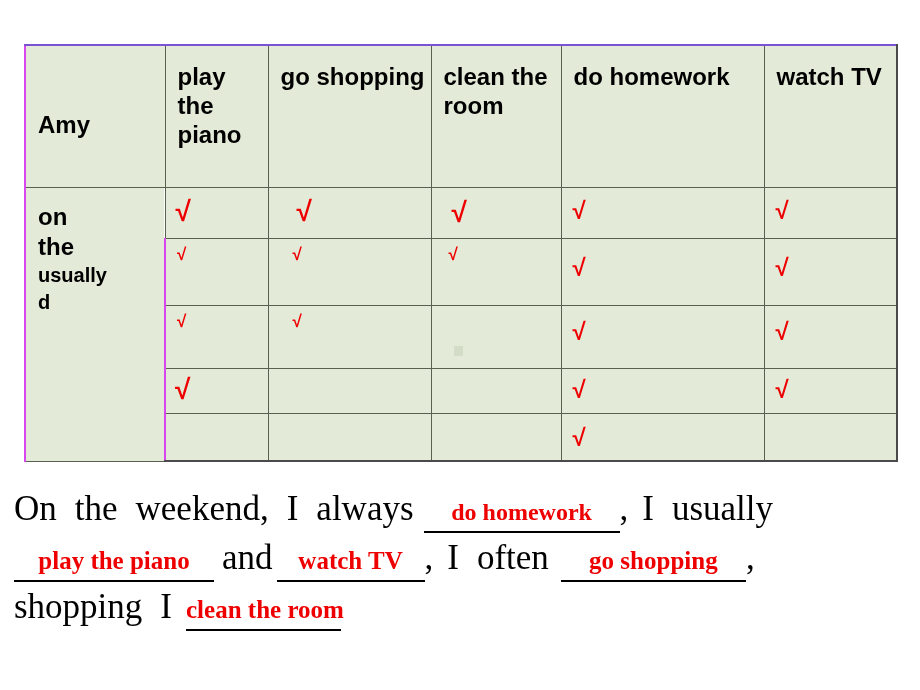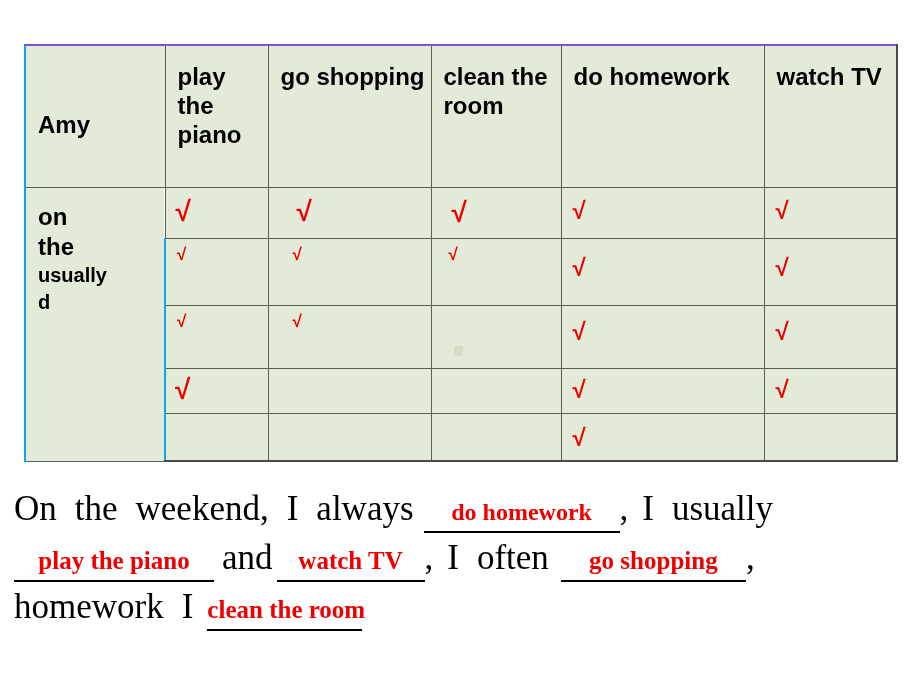--- a/index.html
+++ b/index.html
@@ -28,21 +28,21 @@
     background: #e4ead8;
     border: 1px solid #58604f;
     vertical-align: top;
     padding: 0;
   }
   
   #activity-table tr:first-child td {
     border-top: 2px solid #7b52d4;
   }
   #activity-table tr td:first-child {
-    border-left: 2px solid #0ea5e9;
+    border-left: 2px solid #d946ef;
   }
   #activity-table tr:last-child td {
     border-bottom: 2px solid #4a4a4a;
   }
   #activity-table tr td:last-child {
     border-right: 2px solid #4a4a4a;
   }
 
   .col-name  { width: 140px; }
   .col-act1  { width: 103px; }
@@ -284,16 +284,16 @@
 
   <div class="sline">
     <span class="plain">On</span><span class="gap" style="width:18px"></span><span class="plain">the</span><span class="gap" style="width:18px"></span><span class="plain">weekend,</span><span class="gap" style="width:18px"></span><span class="plain">I</span><span class="gap" style="width:18px"></span><span class="plain">always</span><span class="gap" style="width:10px"></span><span class="answer a-hw"><span>do  homework</span></span><span class="plain">,</span><span class="gap" style="width:14px"></span><span class="plain">I</span><span class="gap" style="width:18px"></span><span class="plain">usually</span>
   </div>
 
   <div class="sline l2">
     <span class="answer a-piano"><span>play the piano</span></span><span class="gap" style="width:8px"></span><span class="plain">and</span><span class="gap" style="width:4px"></span><span class="answer a-tv"><span>watch TV</span></span><span class="plain">,</span><span class="gap" style="width:14px"></span><span class="plain">I</span><span class="gap" style="width:18px"></span><span class="plain">often</span><span class="gap" style="width:12px"></span><span class="answer a-shop"><span>go shopping</span></span><span class="plain">,</span>
   </div>
 
   <div class="sline l3">
-    <span class="plain">homework</span><span class="gap" style="width:18px"></span><span class="plain">I</span><span class="gap" style="width:14px"></span><span class="answer a-room"><span>clean the room</span></span>
+    <span class="plain">shopping</span><span class="gap" style="width:18px"></span><span class="plain">I</span><span class="gap" style="width:14px"></span><span class="answer a-room"><span>clean the room</span></span>
   </div>
 
 </div>
 
 </body></html>

